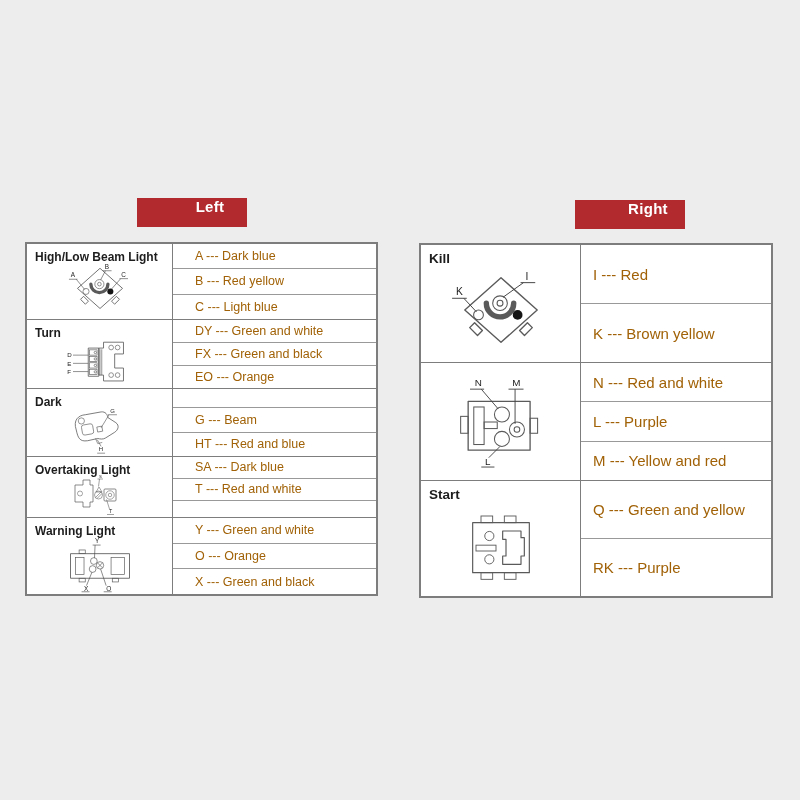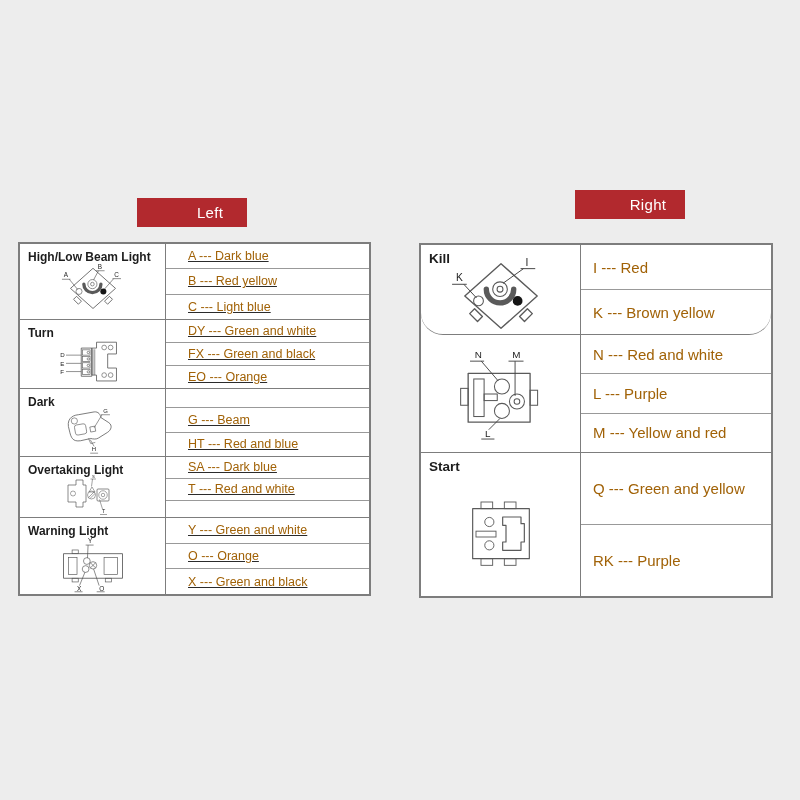--- a/index.html
+++ b/index.html
@@ -17,33 +17,33 @@
     font-family:"Liberation Sans","DejaVu Sans",sans-serif;
     color:var(--ink);
     position:relative;
     overflow:hidden;
   }
   .banner{
     position:absolute;
     width:110px;height:29px;
     background:var(--accent);
     color:#fff;
-    display:flex;align-items:center;justify-content:center;
-    font-weight:normal;font-size:15px;letter-spacing:.3px;padding-left:36px;
+    display:flex;align-items:flex-start;justify-content:center;
+    font-weight:bold;font-size:15px;letter-spacing:.3px;padding-left:36px;
   }
   #banner-left{left:137px;top:198px;}
-  #banner-right{left:575px;top:190px;}
+  #banner-right{left:575px;top:200px;}
 
   .wtable{
     position:absolute;
     background:#fff;
     border:2px solid var(--table-border);
     display:flex;flex-direction:column;
   }
-  #left-table{left:18px;top:242px;width:353px;height:354px;text-decoration:underline;}
+  #left-table{left:25px;top:242px;width:353px;height:354px;}
   #right-table{left:419px;top:243px;width:354px;height:355px;}
 
   .section{display:flex;border-bottom:1px solid var(--table-border);}
   .section:last-child{border-bottom:none;}
   .cell-left{
     position:relative;
     border-right:1px solid var(--table-border);
     display:flex;align-items:center;justify-content:center;
     flex:0 0 auto;
   }
@@ -62,21 +62,21 @@
     font-size:12.5px;color:#a16207;
   }
   .wire-row:last-child{border-bottom:none;}
   #left-table .wire-row{padding-left:22px;}
   #right-table .wire-row{padding-left:12px;font-size:15px;}
   .wire-row.slim{flex:0.78;}
 
   
   #ls-1{height:76px;} #ls-2{height:69px;} #ls-3{height:68px;}
   #ls-4{height:61px;} #ls-5{flex:1;}
-  #rs-1{height:90px;border-radius:22px;} #rs-2{height:118px;} #rs-3{flex:1;}
+  #rs-1{height:118px;} #rs-2{height:118px;} #rs-3{flex:1;}
 
   svg.diagram{display:block;}
   .diagram .body{fill:none;stroke:var(--draw);stroke-width:1.4;stroke-linejoin:round;}
   .diagram .thin{fill:none;stroke:var(--draw);stroke-width:1.1;}
   .diagram .thick{fill:none;stroke:var(--draw);stroke-width:5.5;stroke-linecap:round;}
   .diagram .dot{fill:#151515;stroke:none;}
   .diagram .leader{stroke:#454545;stroke-width:1;fill:none;}
   .diagram text{font-family:"Liberation Sans",sans-serif;font-size:10.5px;fill:#222;}
   .pt{margin-top:14px;}
 </style>

